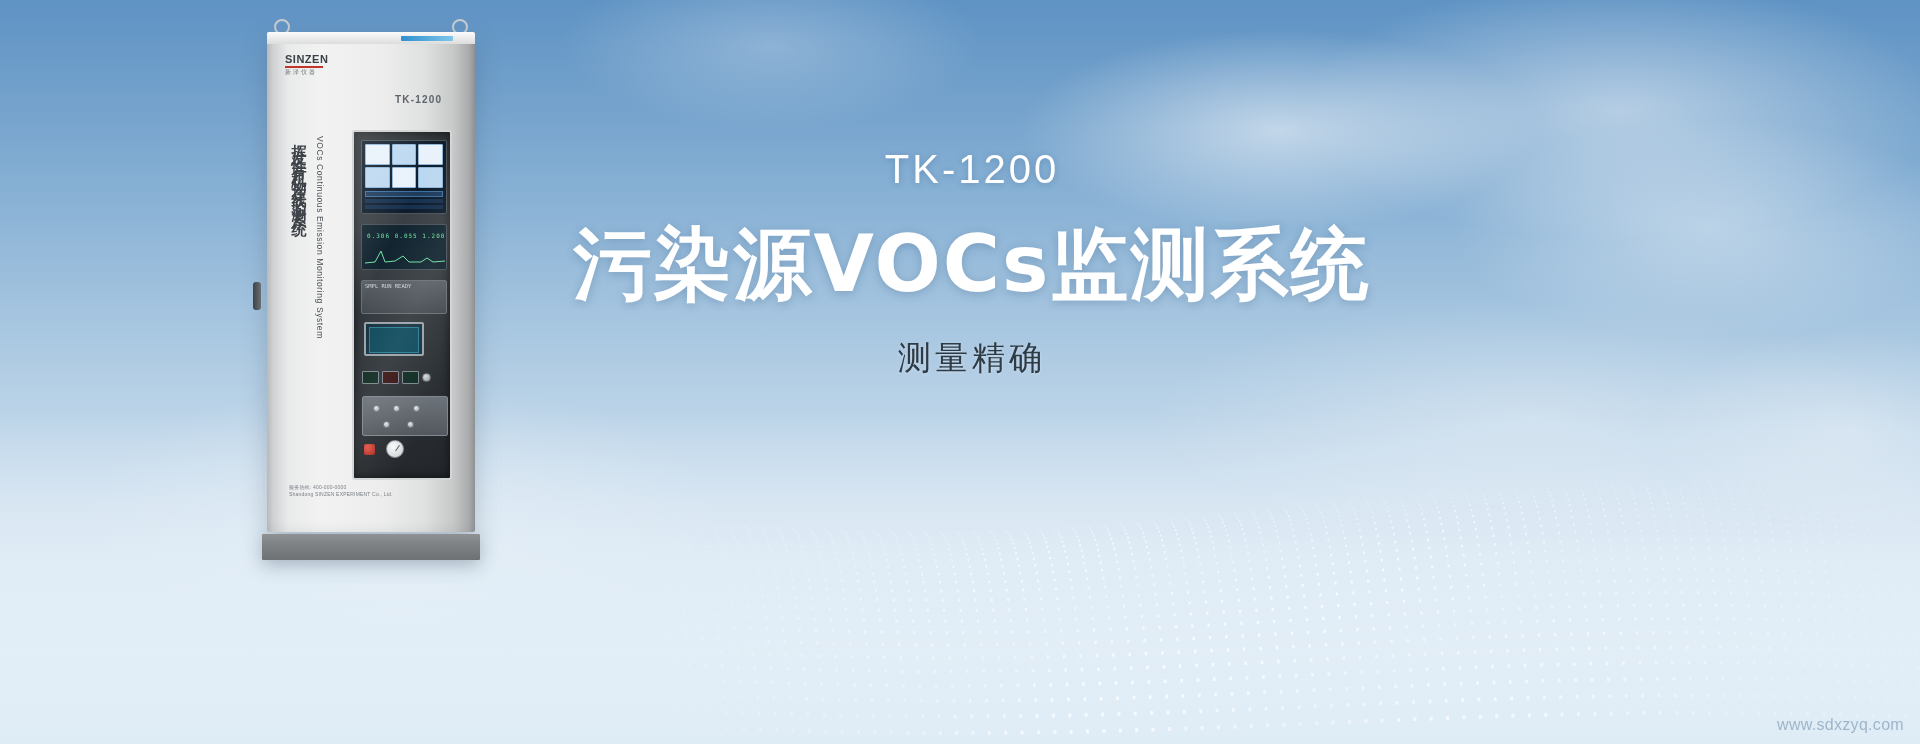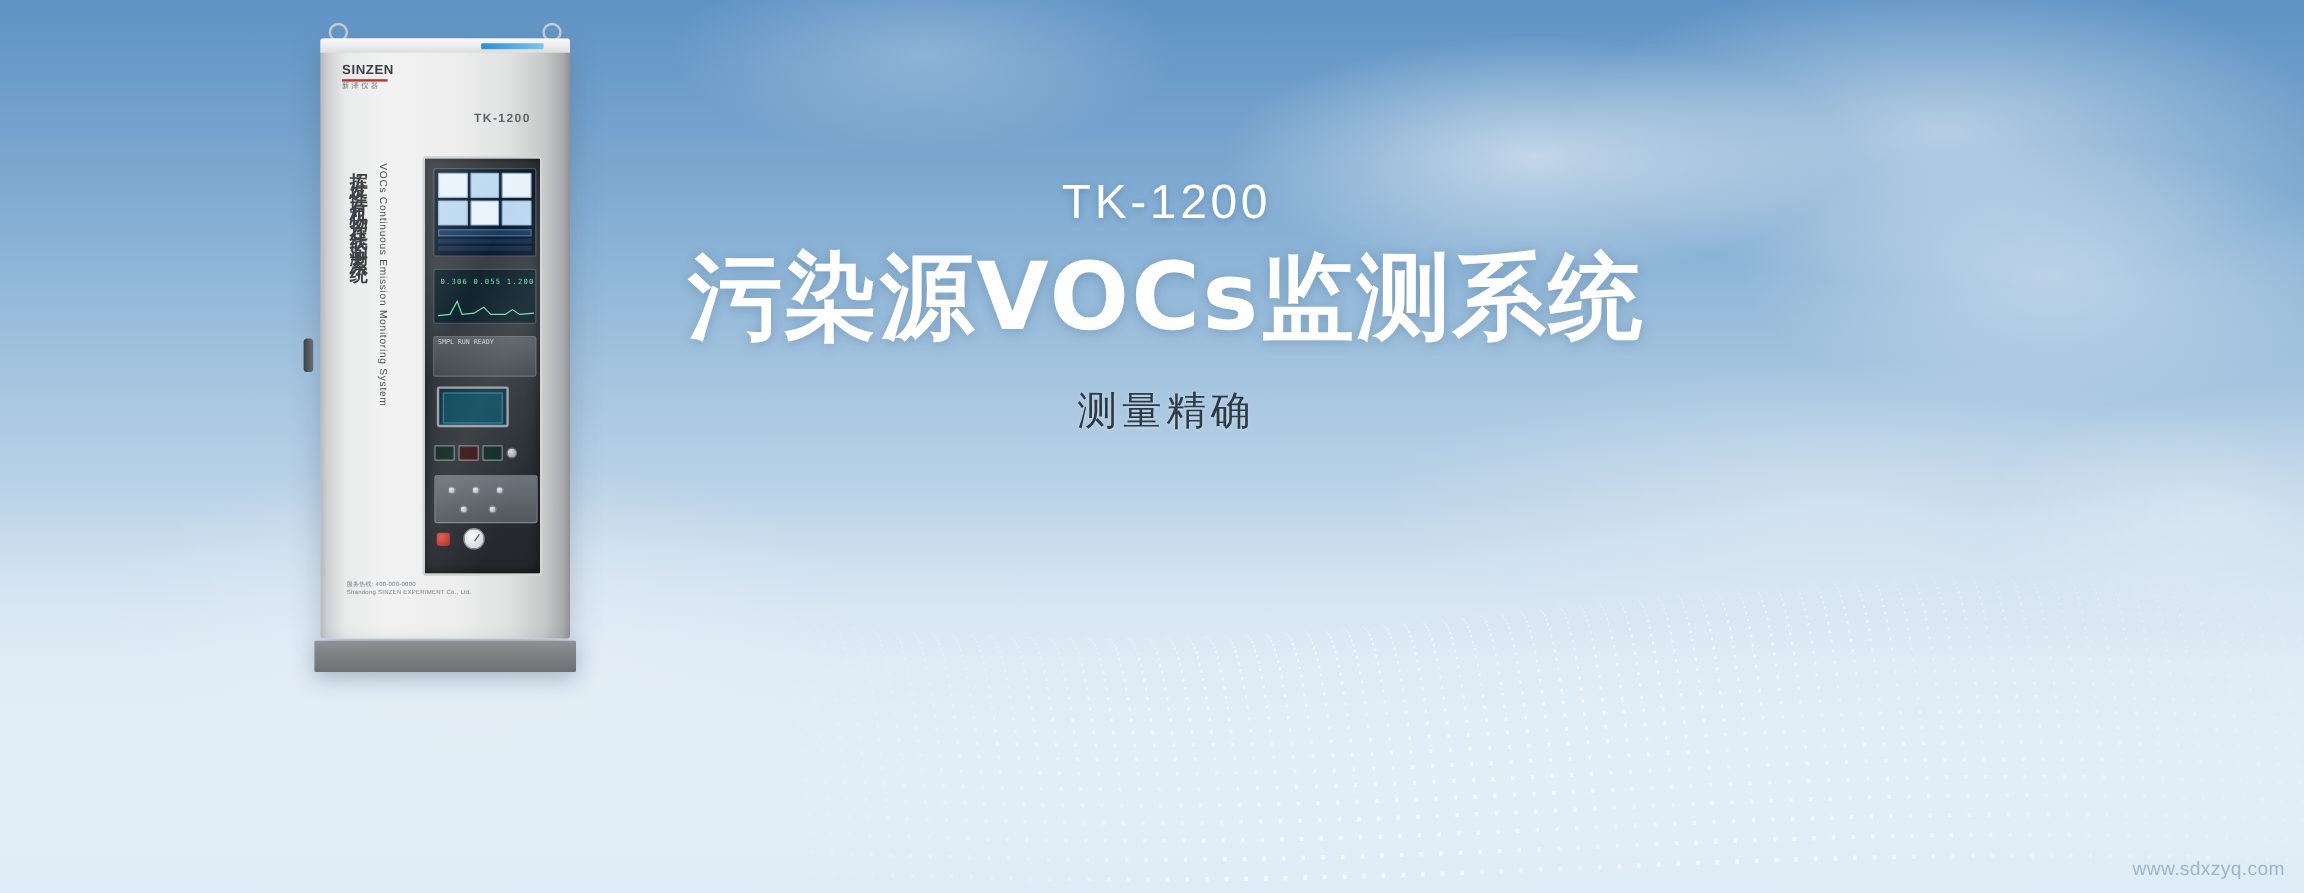--- a/index.html
+++ b/index.html
@@ -221,21 +221,21 @@
   #copy {
     position:absolute; left:552px; top:146px; width:840px;
     text-align:center;
   }
   .model-big {
     font-size:40px; color:#ffffff; letter-spacing:3px;
     font-weight:400; line-height:46px;
     text-shadow:0 1px 6px rgba(30,70,110,.28);
   }
   .headline {
-    margin-top:10px;
+    margin-top:26px;
     font-family:"DejaVu Sans", sans-serif;
     font-size:78px; font-weight:bold; color:#ffffff;
     letter-spacing:2px; line-height:92px; white-space:nowrap;
     text-shadow:0 2px 10px rgba(30,70,110,.25);
   }
   .features {
     margin-top:26px;
     display:flex; justify-content:center; gap:60px;
     font-family:"DejaVu Sans", sans-serif;
     font-size:33px; color:#2e3a44; letter-spacing:4px; font-weight:500;

